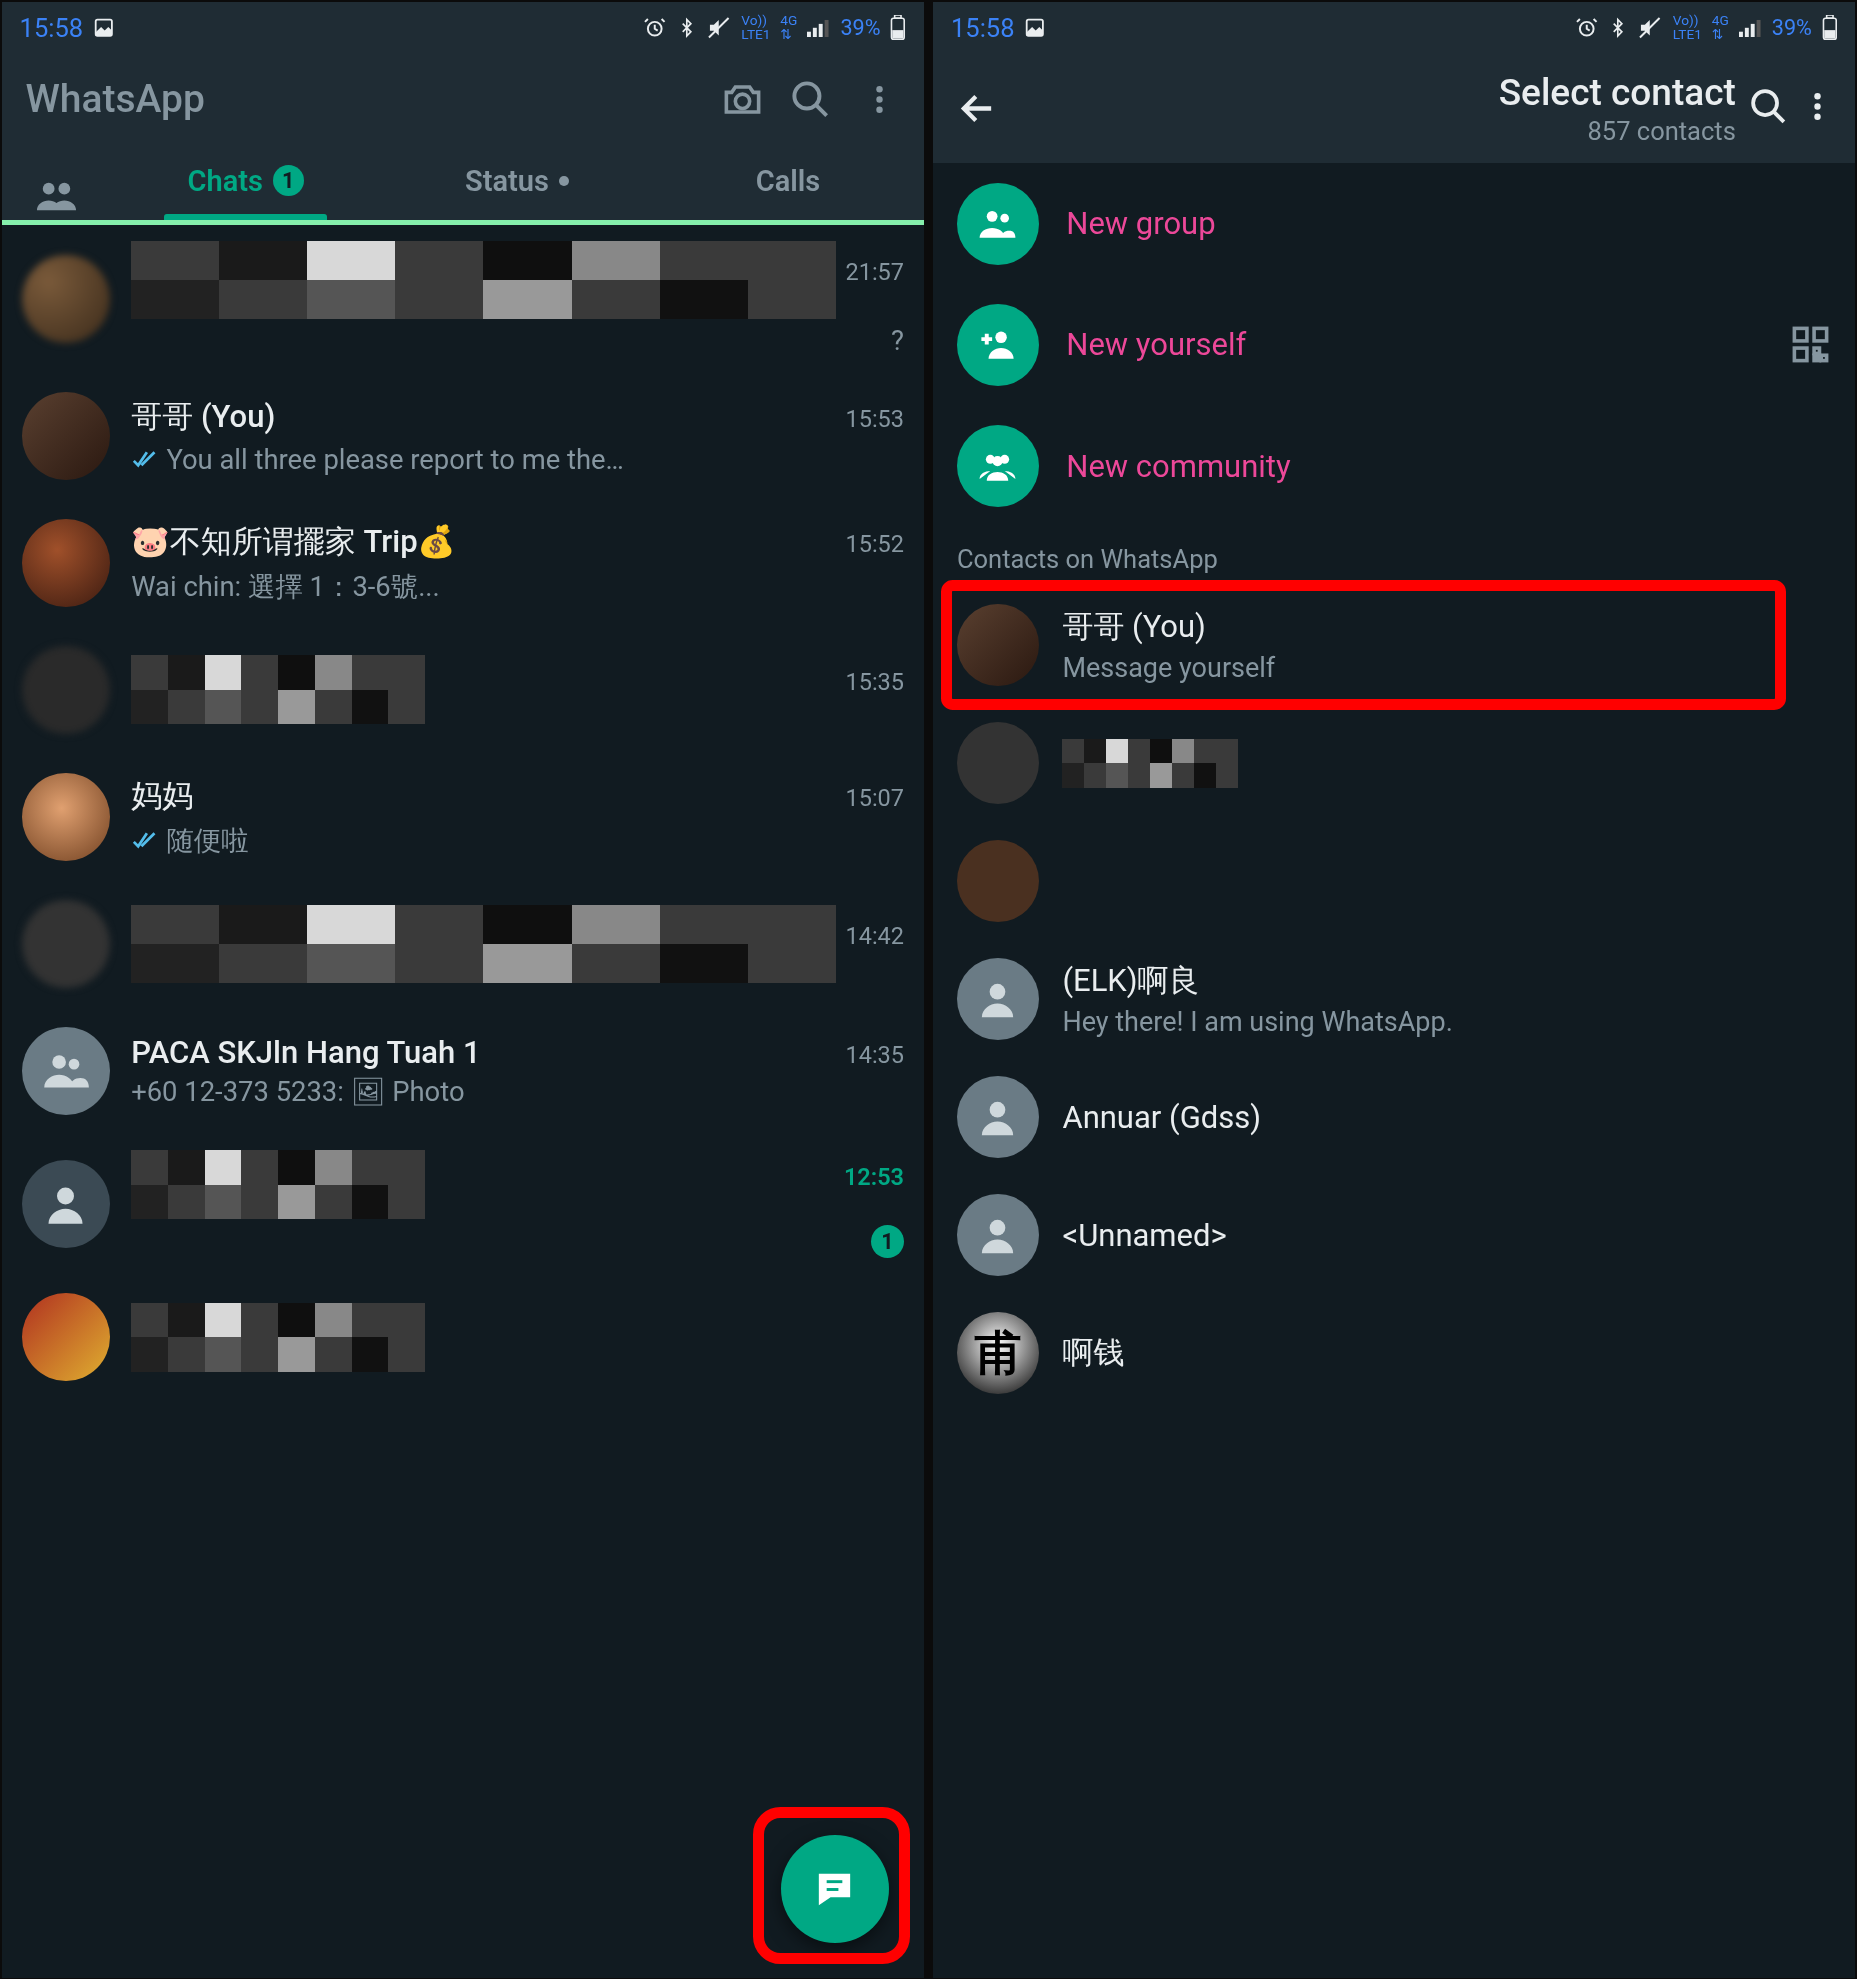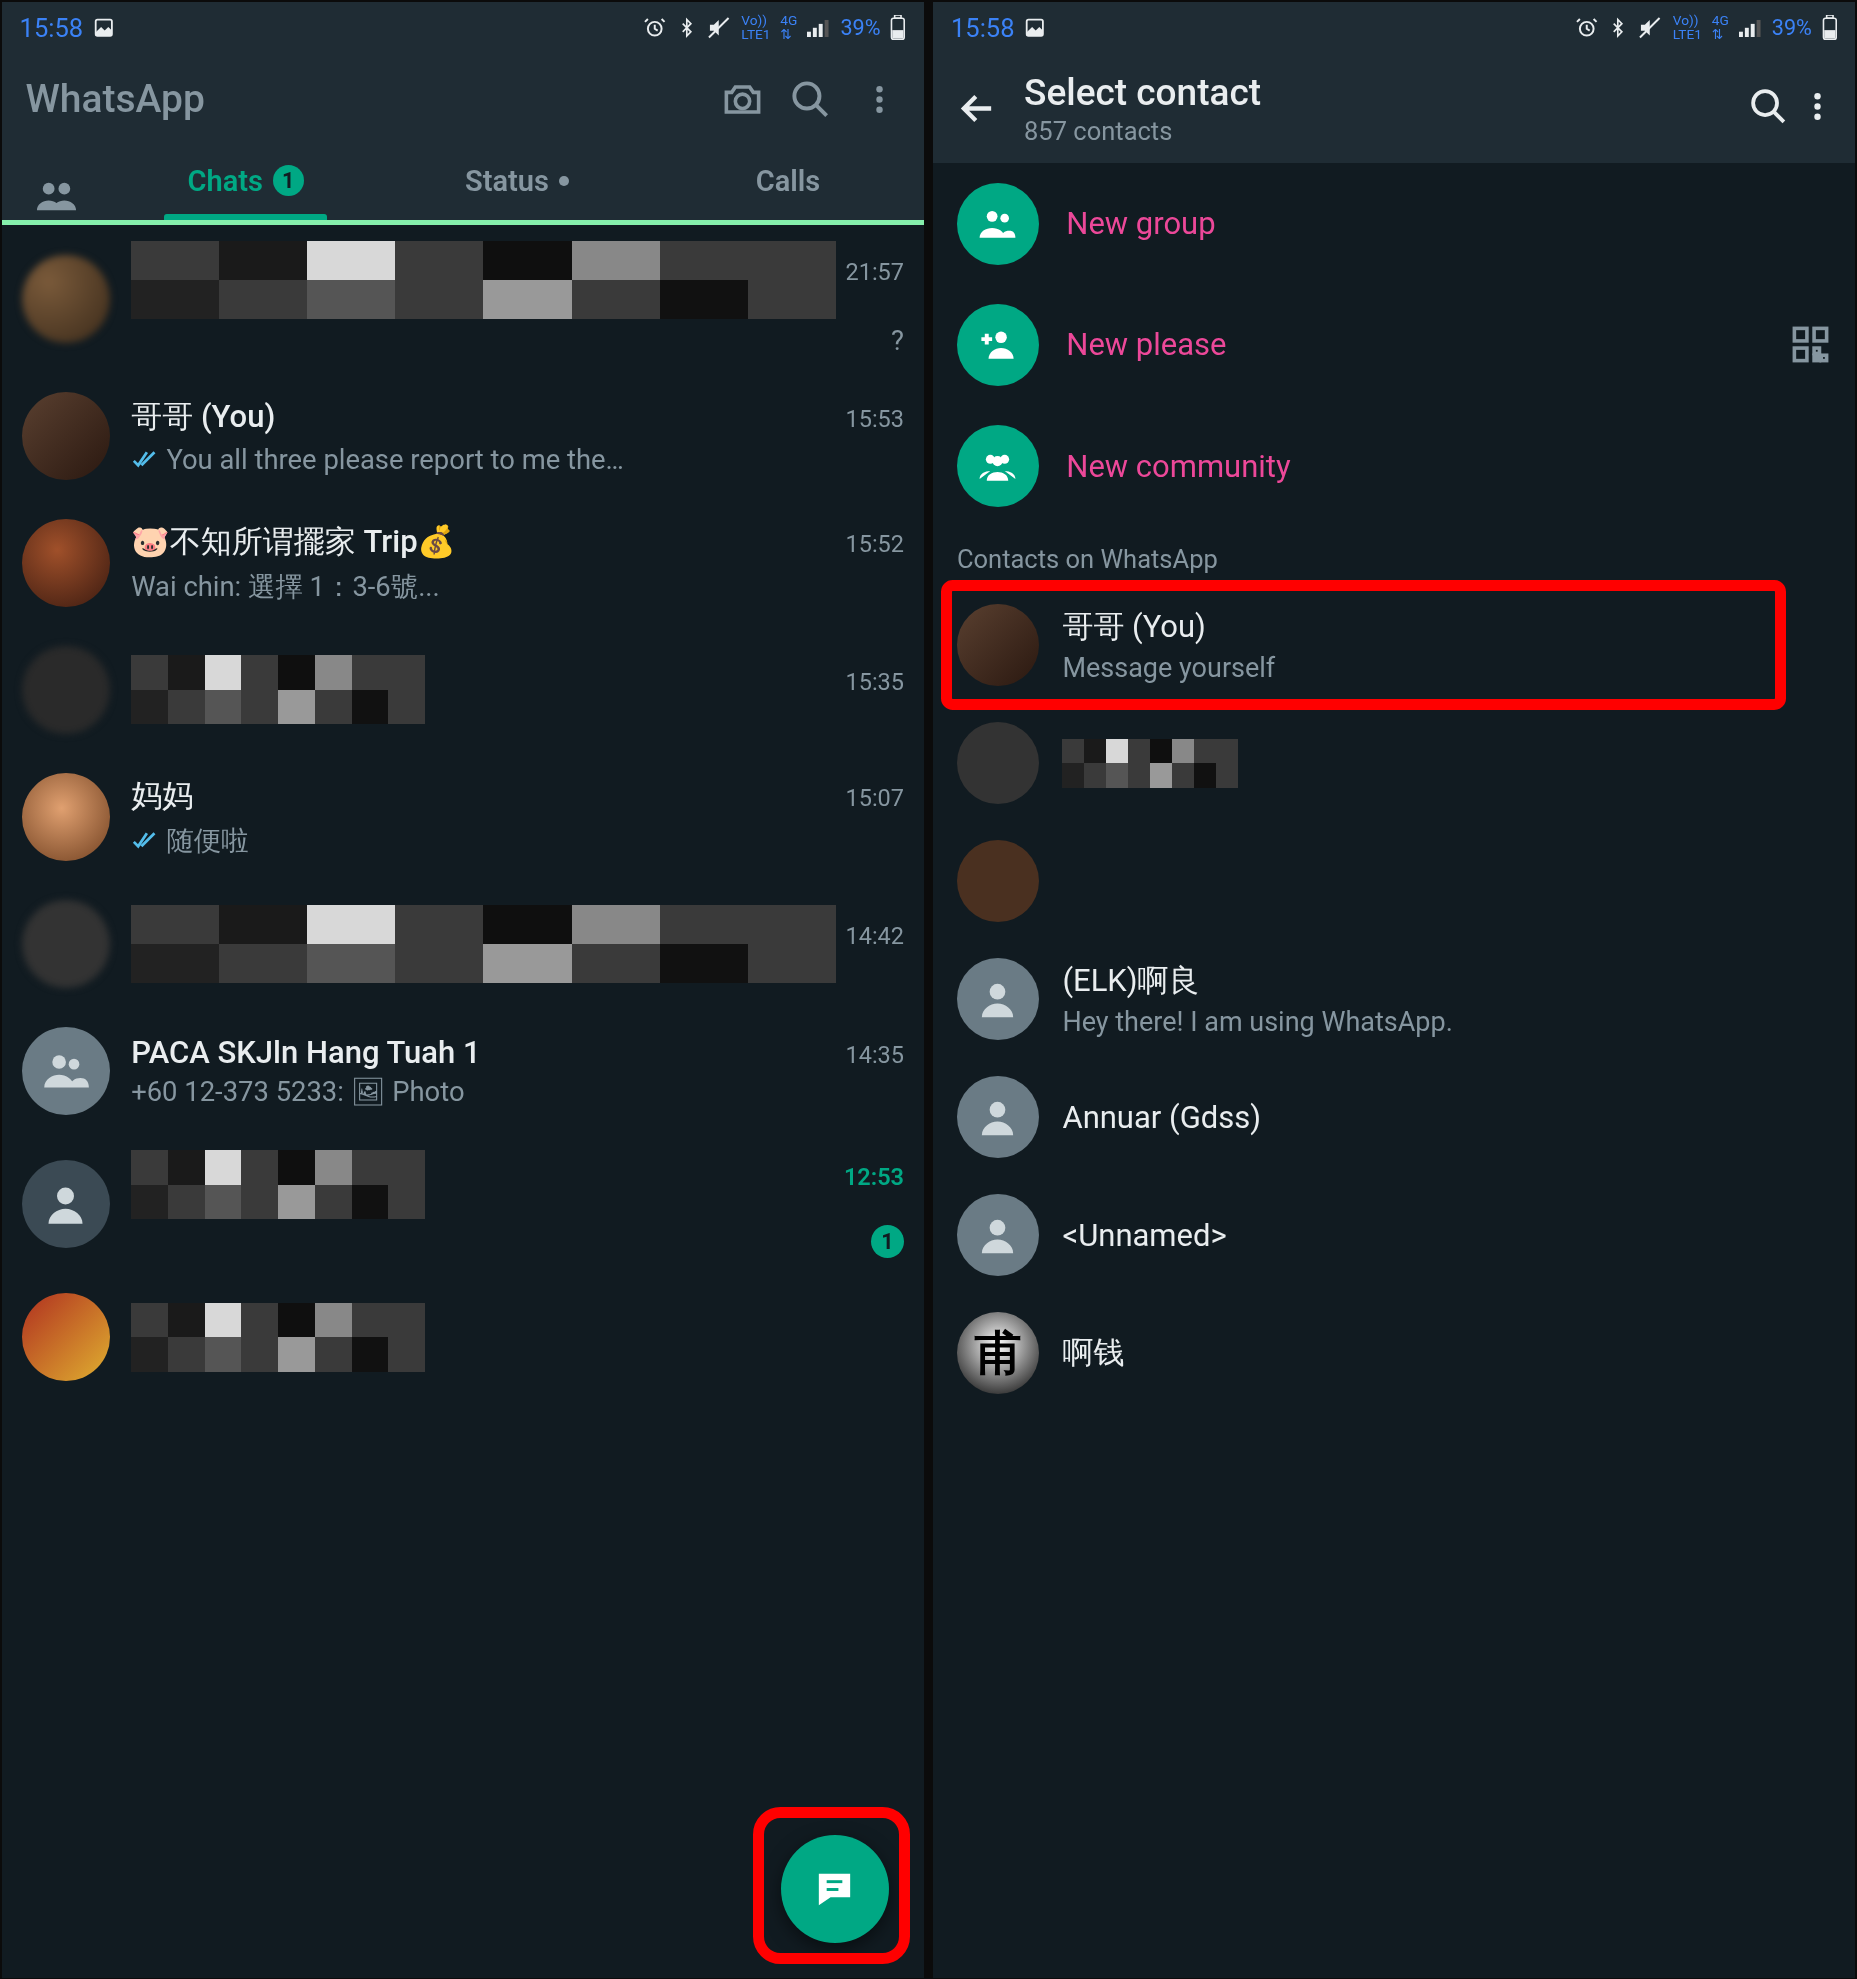--- a/index.html
+++ b/index.html
@@ -109,21 +109,21 @@
   .highlight-box { border: 11.8px solid #ff0000; border-radius: 27.4px; position:absolute; pointer-events:none; }
   
   .app-bar2 {
     background: #1f2c34;
     display:flex;
     align-items:center;
     padding: 17.6px 19.6px 17.6px 9.8px;
     gap: 11.8px;
   }
   .back-btn { width:69px; height:69px; display:flex; align-items:center; justify-content:center; }
-  .title-block { flex:1; }
+  .title-block { flex:1;text-align:right; }
   .title-main { font-size:37px; font-weight:500; color:#e9edef; }
   .title-sub { font-size:25.5px; color:#8696a0; margin-top:2px; }
   .action-row {
     display:flex; align-items:center; padding: 19.6px 23.5px; gap:27.4px;
   }
   .action-circle { width:82px; height:82px; border-radius:50%; background:#00a884; display:flex; align-items:center; justify-content:center; flex-shrink:0; }
   .action-label { font-size:31px; color:#ec4899; flex:1; }
   .section-header { font-size:25.5px; color:#8696a0; padding: 17.6px 23.5px 11.8px 23.5px; }
   .contact-row { display:flex; align-items:center; padding: 15.7px 23.5px; gap:23.5px; min-height:118px; }
   .contact-avatar { width:82px; height:82px; border-radius:50%; background:#6a7b85; display:flex; align-items:center; justify-content:center; overflow:hidden; flex-shrink:0; }
@@ -543,21 +543,21 @@
       <div class="action-label">New group</div>
     </div>
     <div class="action-row">
       <div class="action-circle">
           <svg width="43" height="43" viewBox="0 0 24 24" fill="#fff">
             <circle cx="14" cy="8" r="3.2"></circle>
             <path d="M7 20 c0-3.5 3.5-6 7-6 s7 2.5 7 6"></path>
             <path d="M3 9 h6 M6 6 v6" stroke="#fff" stroke-width="2.2"></path>
           </svg>
         </div>
-      <div class="action-label">New please</div>
+      <div class="action-label">New yourself</div>
       <svg class="qr-icon" viewBox="0 0 24 24" fill="none" stroke="#8696a0" stroke-width="2">
           <rect x="3" y="3" width="7" height="7"></rect>
           <rect x="14" y="3" width="7" height="7"></rect>
           <rect x="3" y="14" width="7" height="7"></rect>
           <rect x="14" y="14" width="3" height="3"></rect>
           <rect x="18" y="18" width="3" height="3"></rect>
           <rect x="14" y="18" width="3" height="3" fill="#8696a0"></rect>
         </svg>
     </div>
     <div class="action-row">

